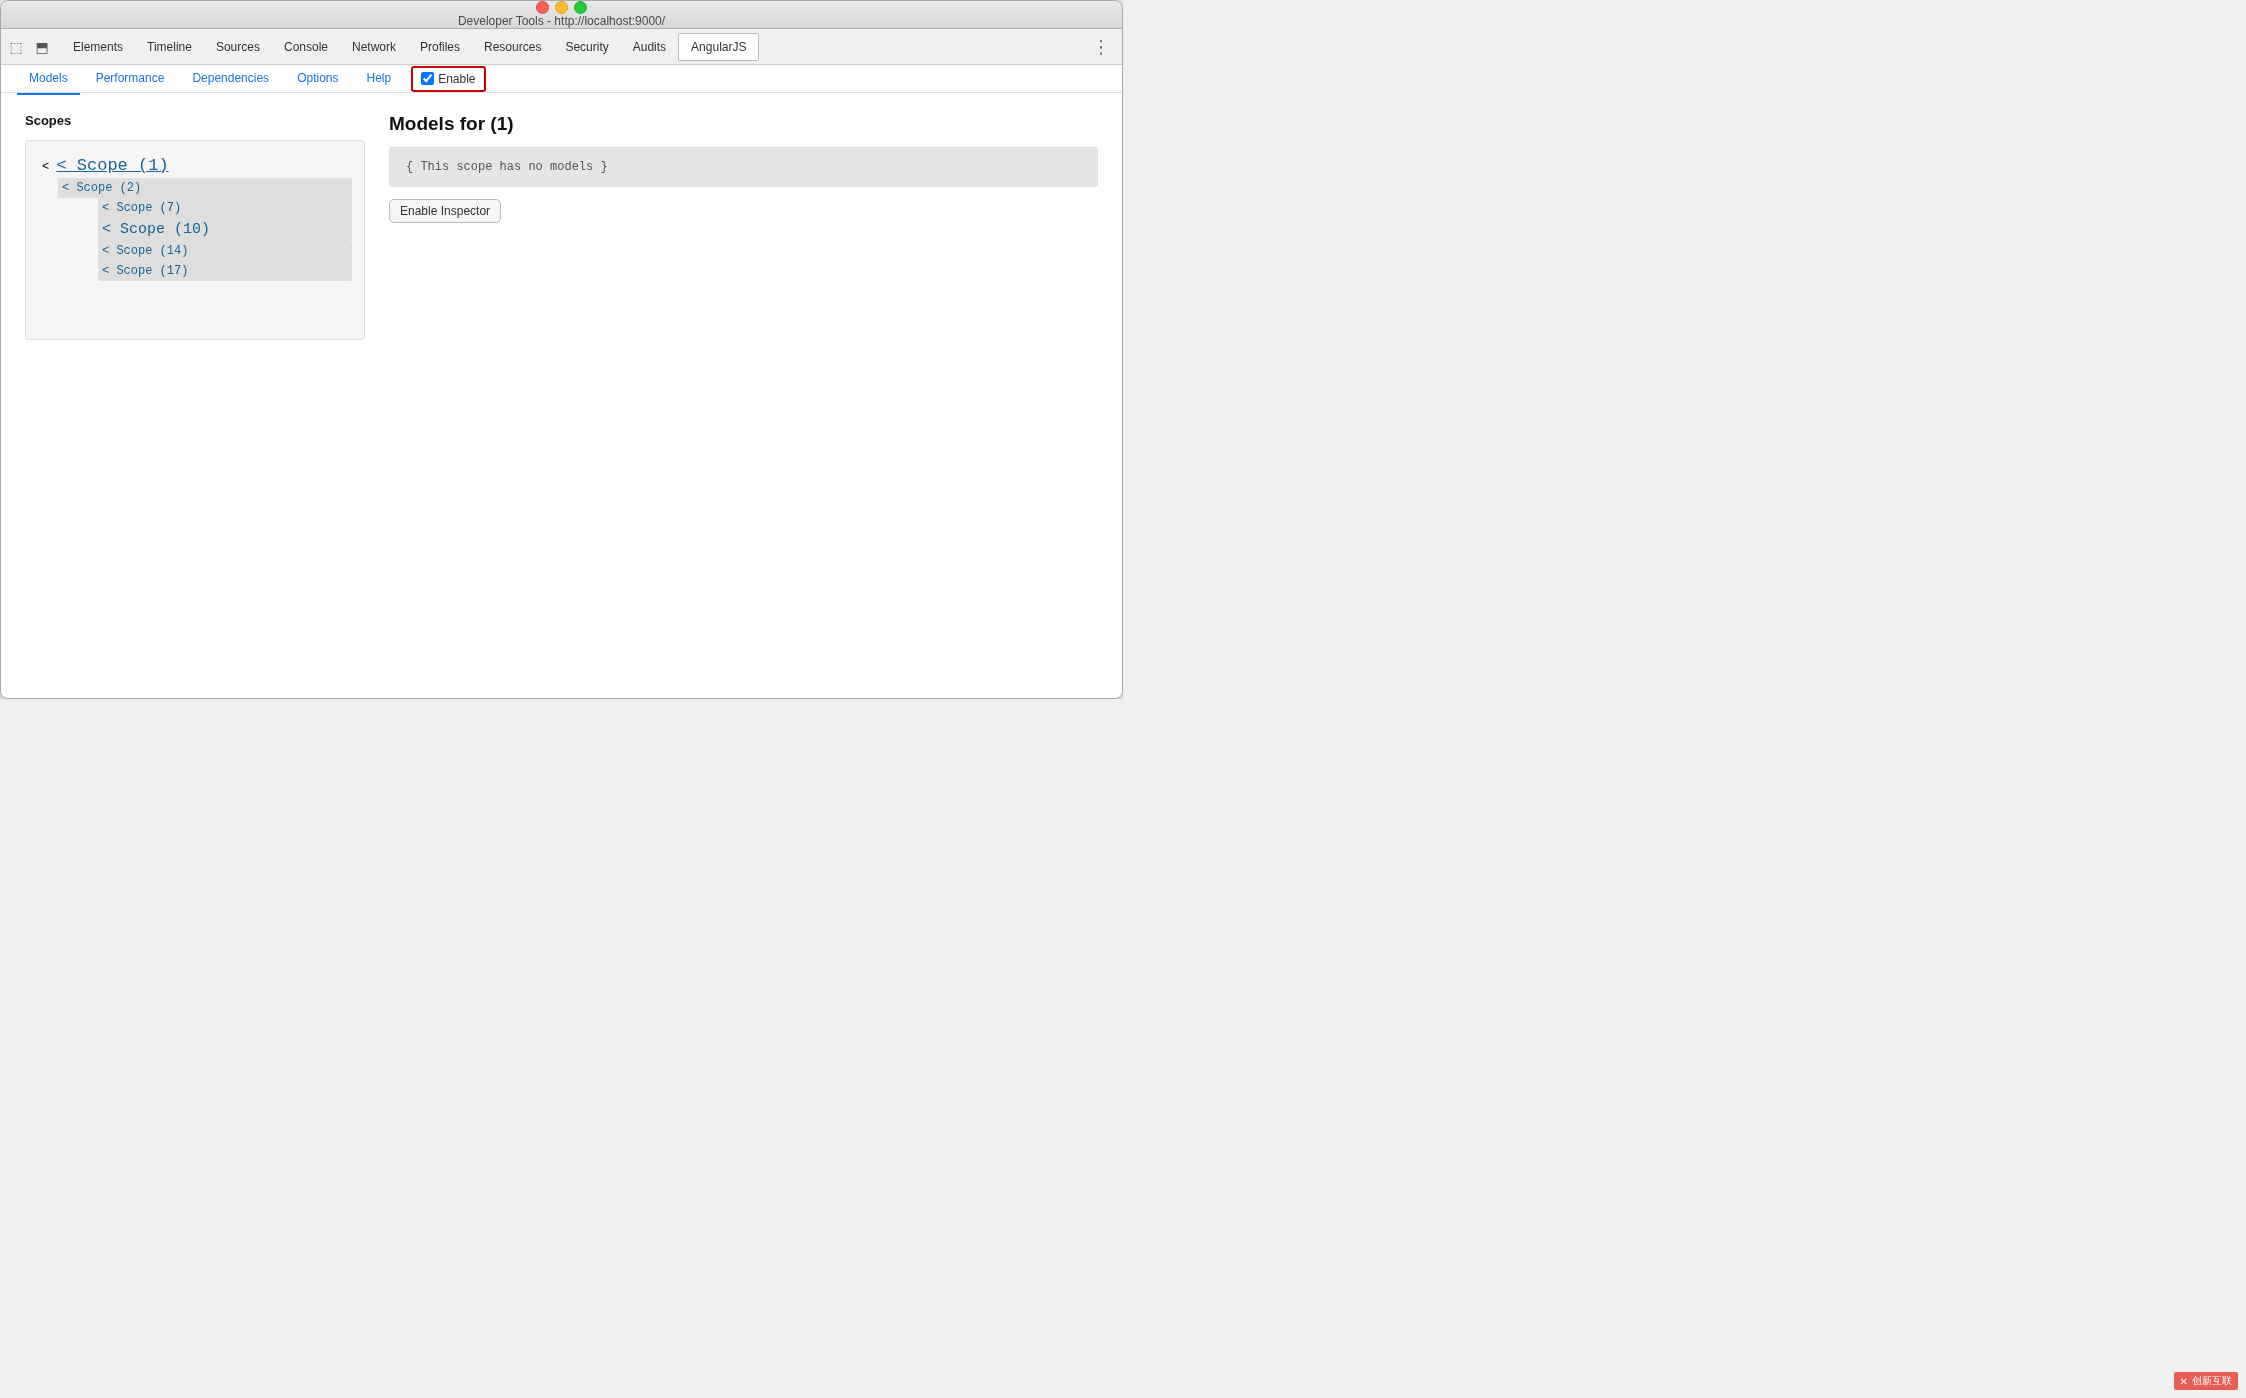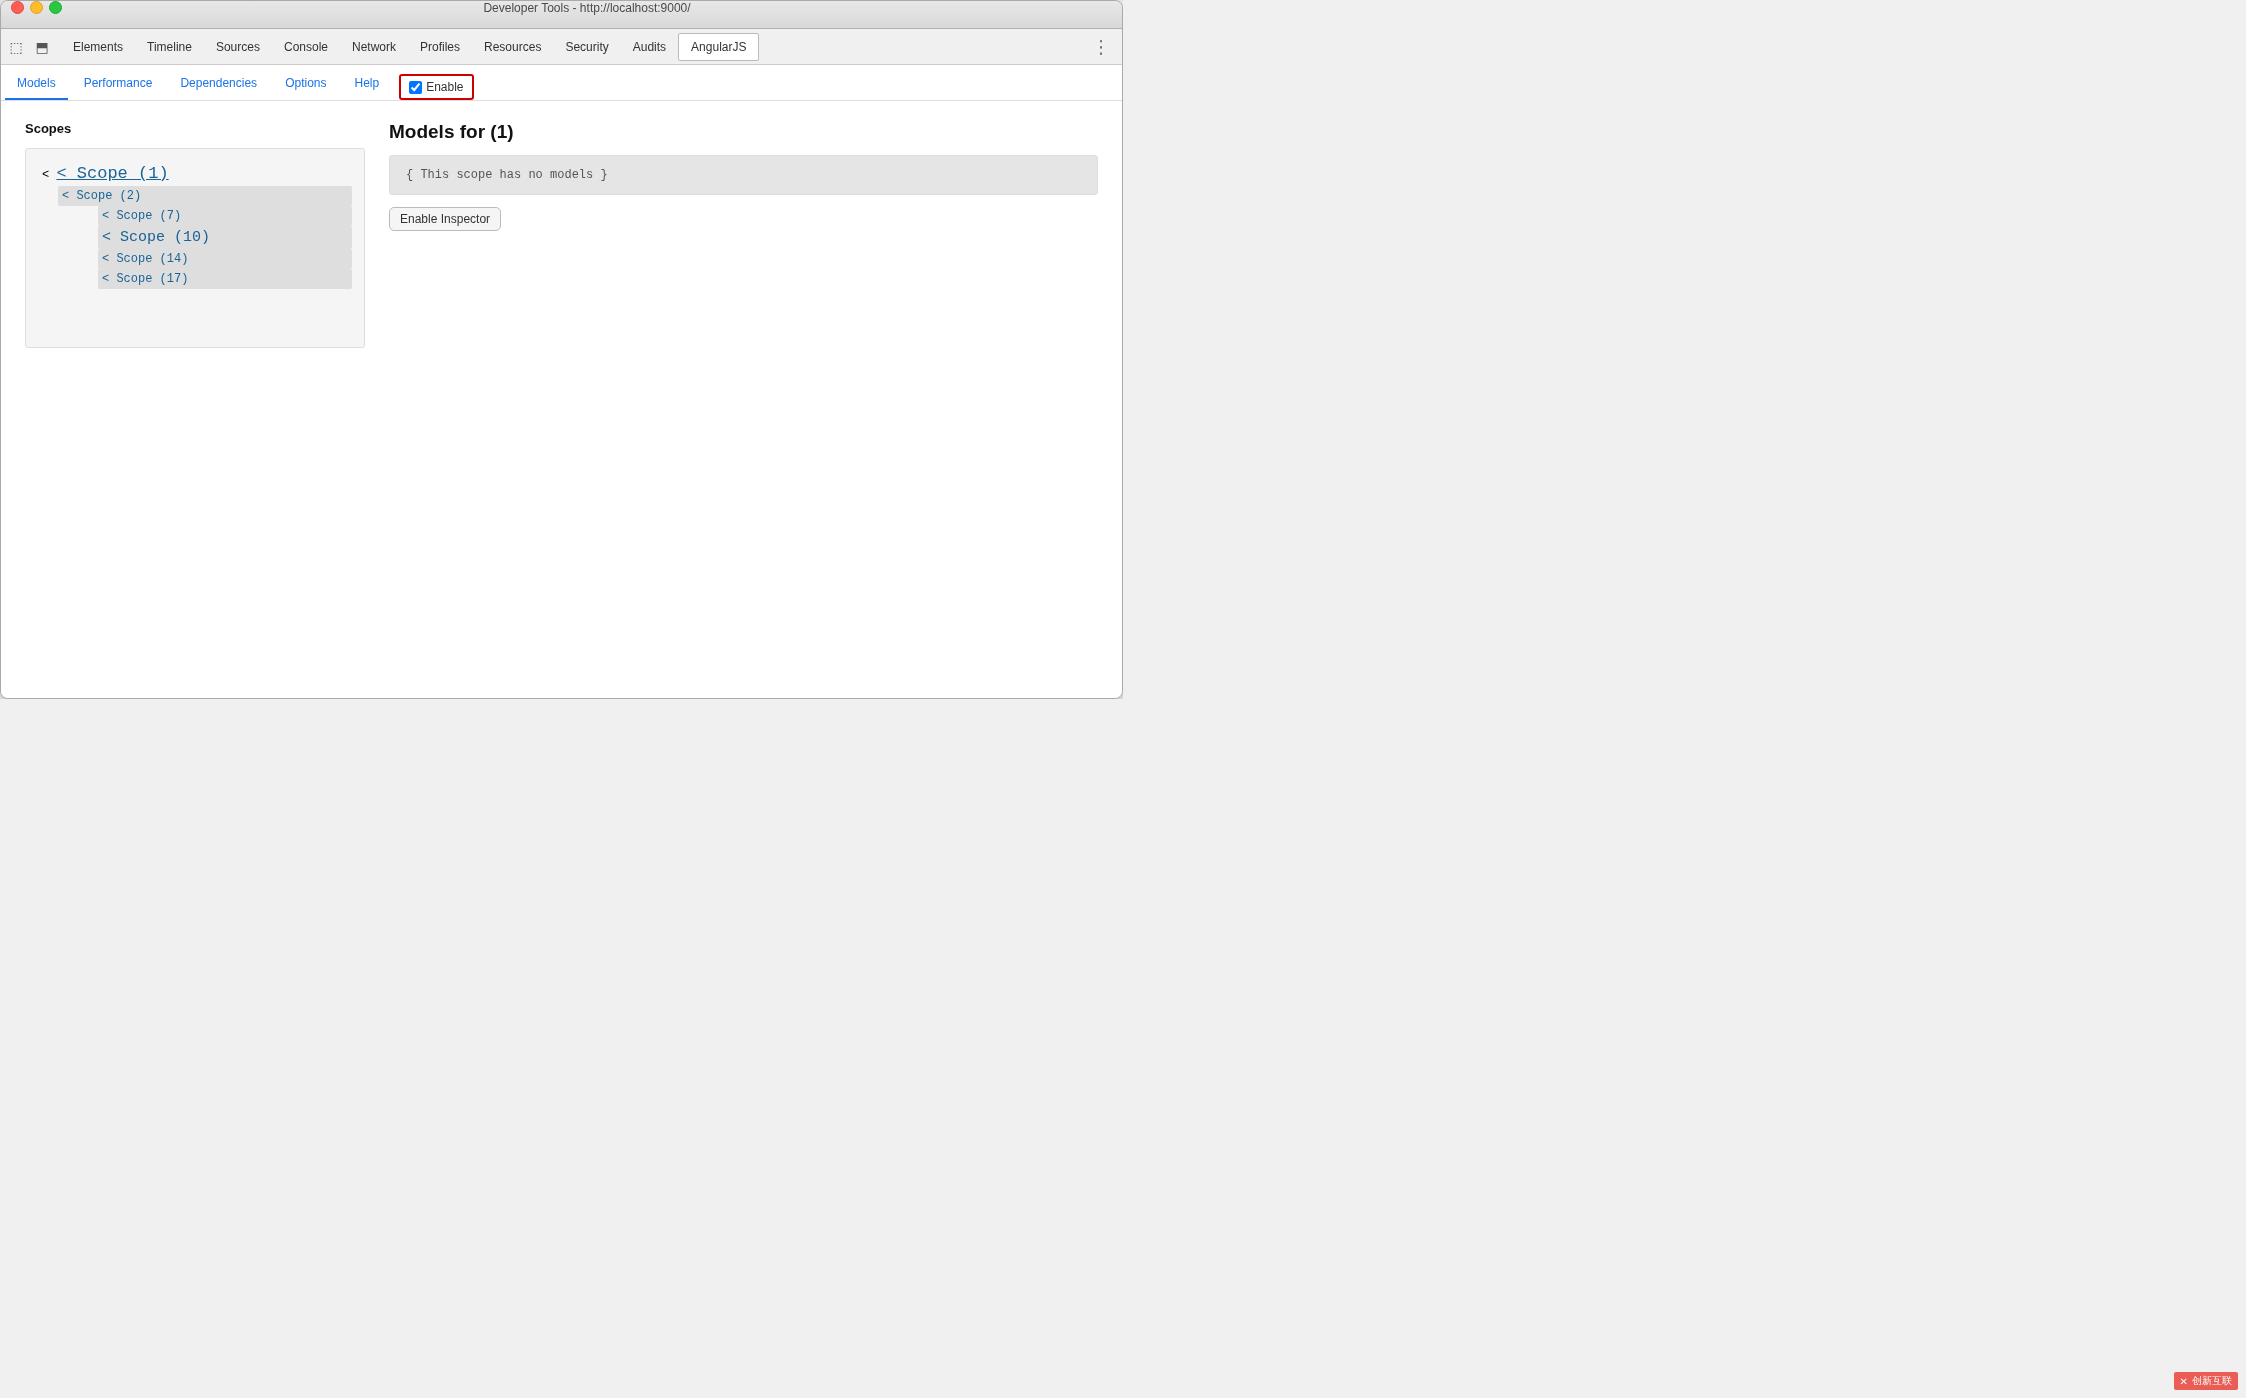--- a/index.html
+++ b/index.html
@@ -22,24 +22,25 @@
       display: flex;
       flex-direction: column;
       border: 1px solid #aaa;
       box-shadow: 0 4px 20px rgba(0,0,0,0.3);
     }
 
     .titlebar {
       background: linear-gradient(to bottom, #e8e8e8, #d8d8d8);
       height: 28px;
       display: flex;
-      align-items: flex-start;
+      align-items: center;
       padding: 0 10px;
       border-bottom: 1px solid #b0b0b0;
       flex-shrink: 0;
+      flex-direction: column;
     }
 
     .traffic-lights {
       display: flex;
       gap: 6px;
       align-items: center;
     }
 
     .traffic-light {
       width: 13px;
@@ -122,24 +123,24 @@
       background: white;
       flex: 1;
       display: flex;
       flex-direction: column;
       overflow: hidden;
     }
 
     
     .sub-tabs {
       display: flex;
-      align-items: flex-end;
+      align-items: center;
       border-bottom: 1px solid #ddd;
-      padding: 0 4px;
-      height: 36px;
+      padding: 0 16px;
+      height: 28px;
       flex-shrink: 0;
       gap: 0;
     }
 
     .sub-tab {
       padding: 8px 12px;
       font-size: 12px;
       color: #333;
       cursor: pointer;
       border-bottom: 2px solid transparent;

